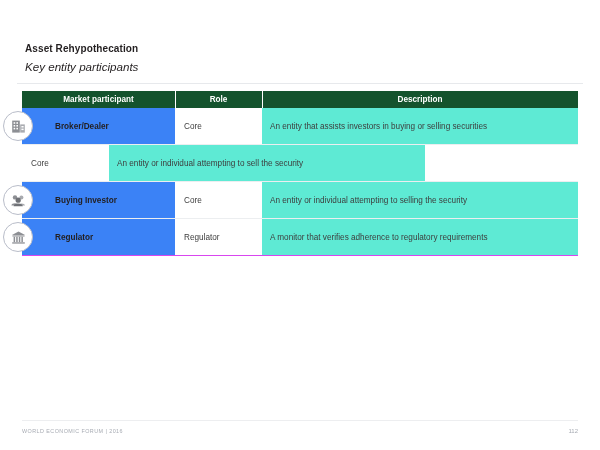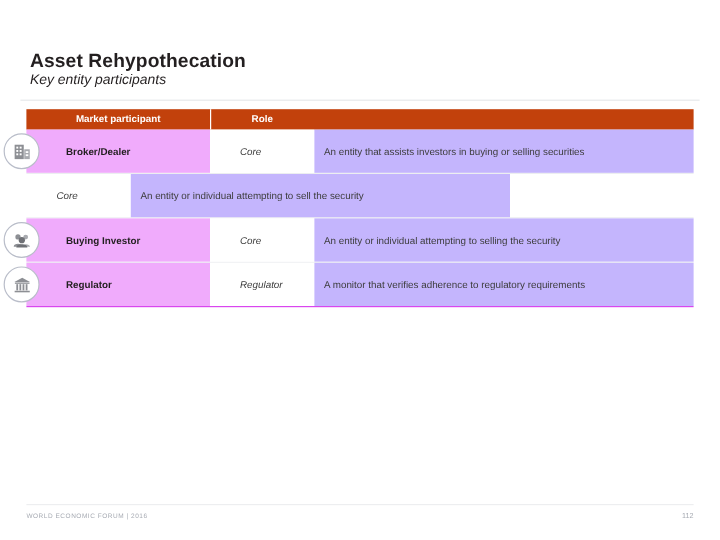--- a/index.html
+++ b/index.html
@@ -53,21 +53,21 @@
     letter-spacing: 0.55px;
     color: #7b8494;
     text-transform: uppercase;
   }
 
   
   .title {
     position: absolute;
     left: 25px;
     top: 43px;
-    font-size: 16px;
+    font-size: 10px;
     font-weight: bold;
     letter-spacing: 0.1px;
     color: #231f20;
   }
   .subtitle {
     position: absolute;
     left: 25px;
     top: 60px;
     font-size: 11.6px;
     font-style: italic;
@@ -84,21 +84,21 @@
 
   
   .table {
     position: absolute;
     left: 22px;
     top: 91px;
     width: 556px;
   }
   .thead {
     display: flex;
-    background: #c2410c;
+    background: #14532d;
     height: 17px;
     align-items: center;
   }
   .thead .cell {
     color: #ffffff;
     font-size: 8.2px;
     font-weight: bold;
     text-align: center;
     line-height: 17px;
     position: relative;
@@ -116,21 +116,21 @@
 
   .trow {
     display: flex;
     height: 36px;
     border-bottom: 1px solid #eceef0;
   }
   .trow:last-child { border-bottom: 1px solid #d946ef; }
 
   .cell-participant {
     width: 153px;
-    background: #f0abfc;
+    background: #3b82f6;
     display: flex;
     align-items: center;
     position: relative;
   }
   .icon-wrap {
     position: absolute;
     left: -19px;
     width: 30px;
     height: 30px;
     border-radius: 50%;
@@ -149,31 +149,30 @@
     color: #231f20;
   }
 
   .cell-role {
     width: 87px;
     display: flex;
     align-items: center;
     background: #ffffff;
   }
   .role-label {
-    margin-left: 25px;
+    margin-left: 9px;
     font-size: 8.2px;
-    font-style: italic;
     color: #3d3d3d;
   }
 
   .cell-desc {
     width: 316px;
     display: flex;
     align-items: center;
-    background: #c4b5fd;
+    background: #5eead4;
   }
   .desc-label {
     margin-left: 8px;
     font-size: 8.2px;
     color: #3d3d3d;
   }
 
   
   .footer-rule {
     position: absolute;
@@ -207,20 +206,21 @@
 
   <div class="title">Asset Rehypothecation</div>
   <div class="subtitle">Key entity participants</div>
   <div class="top-rule"></div>
 
   <div class="table">
 
     <div class="thead">
       <div class="cell col-participant">Market participant</div>
       <div class="cell col-role">Role</div>
+      <div class="cell col-desc">Description</div>
     </div>
 
     <div class="trow">
       <div class="cell-participant">
         <span class="icon-wrap">
           <svg width="17" height="17" viewBox="0 0 17 17">
             <rect x="2.2" y="2.6" width="7.6" height="12" fill="#8d8f94"></rect>
             <rect x="10.2" y="6.4" width="4.6" height="8.2" fill="#a9abb0"></rect>
             <rect x="3.6" y="4.2" width="1.6" height="1.6" fill="#ffffff"></rect>
             <rect x="6.4" y="4.2" width="1.6" height="1.6" fill="#ffffff"></rect>

